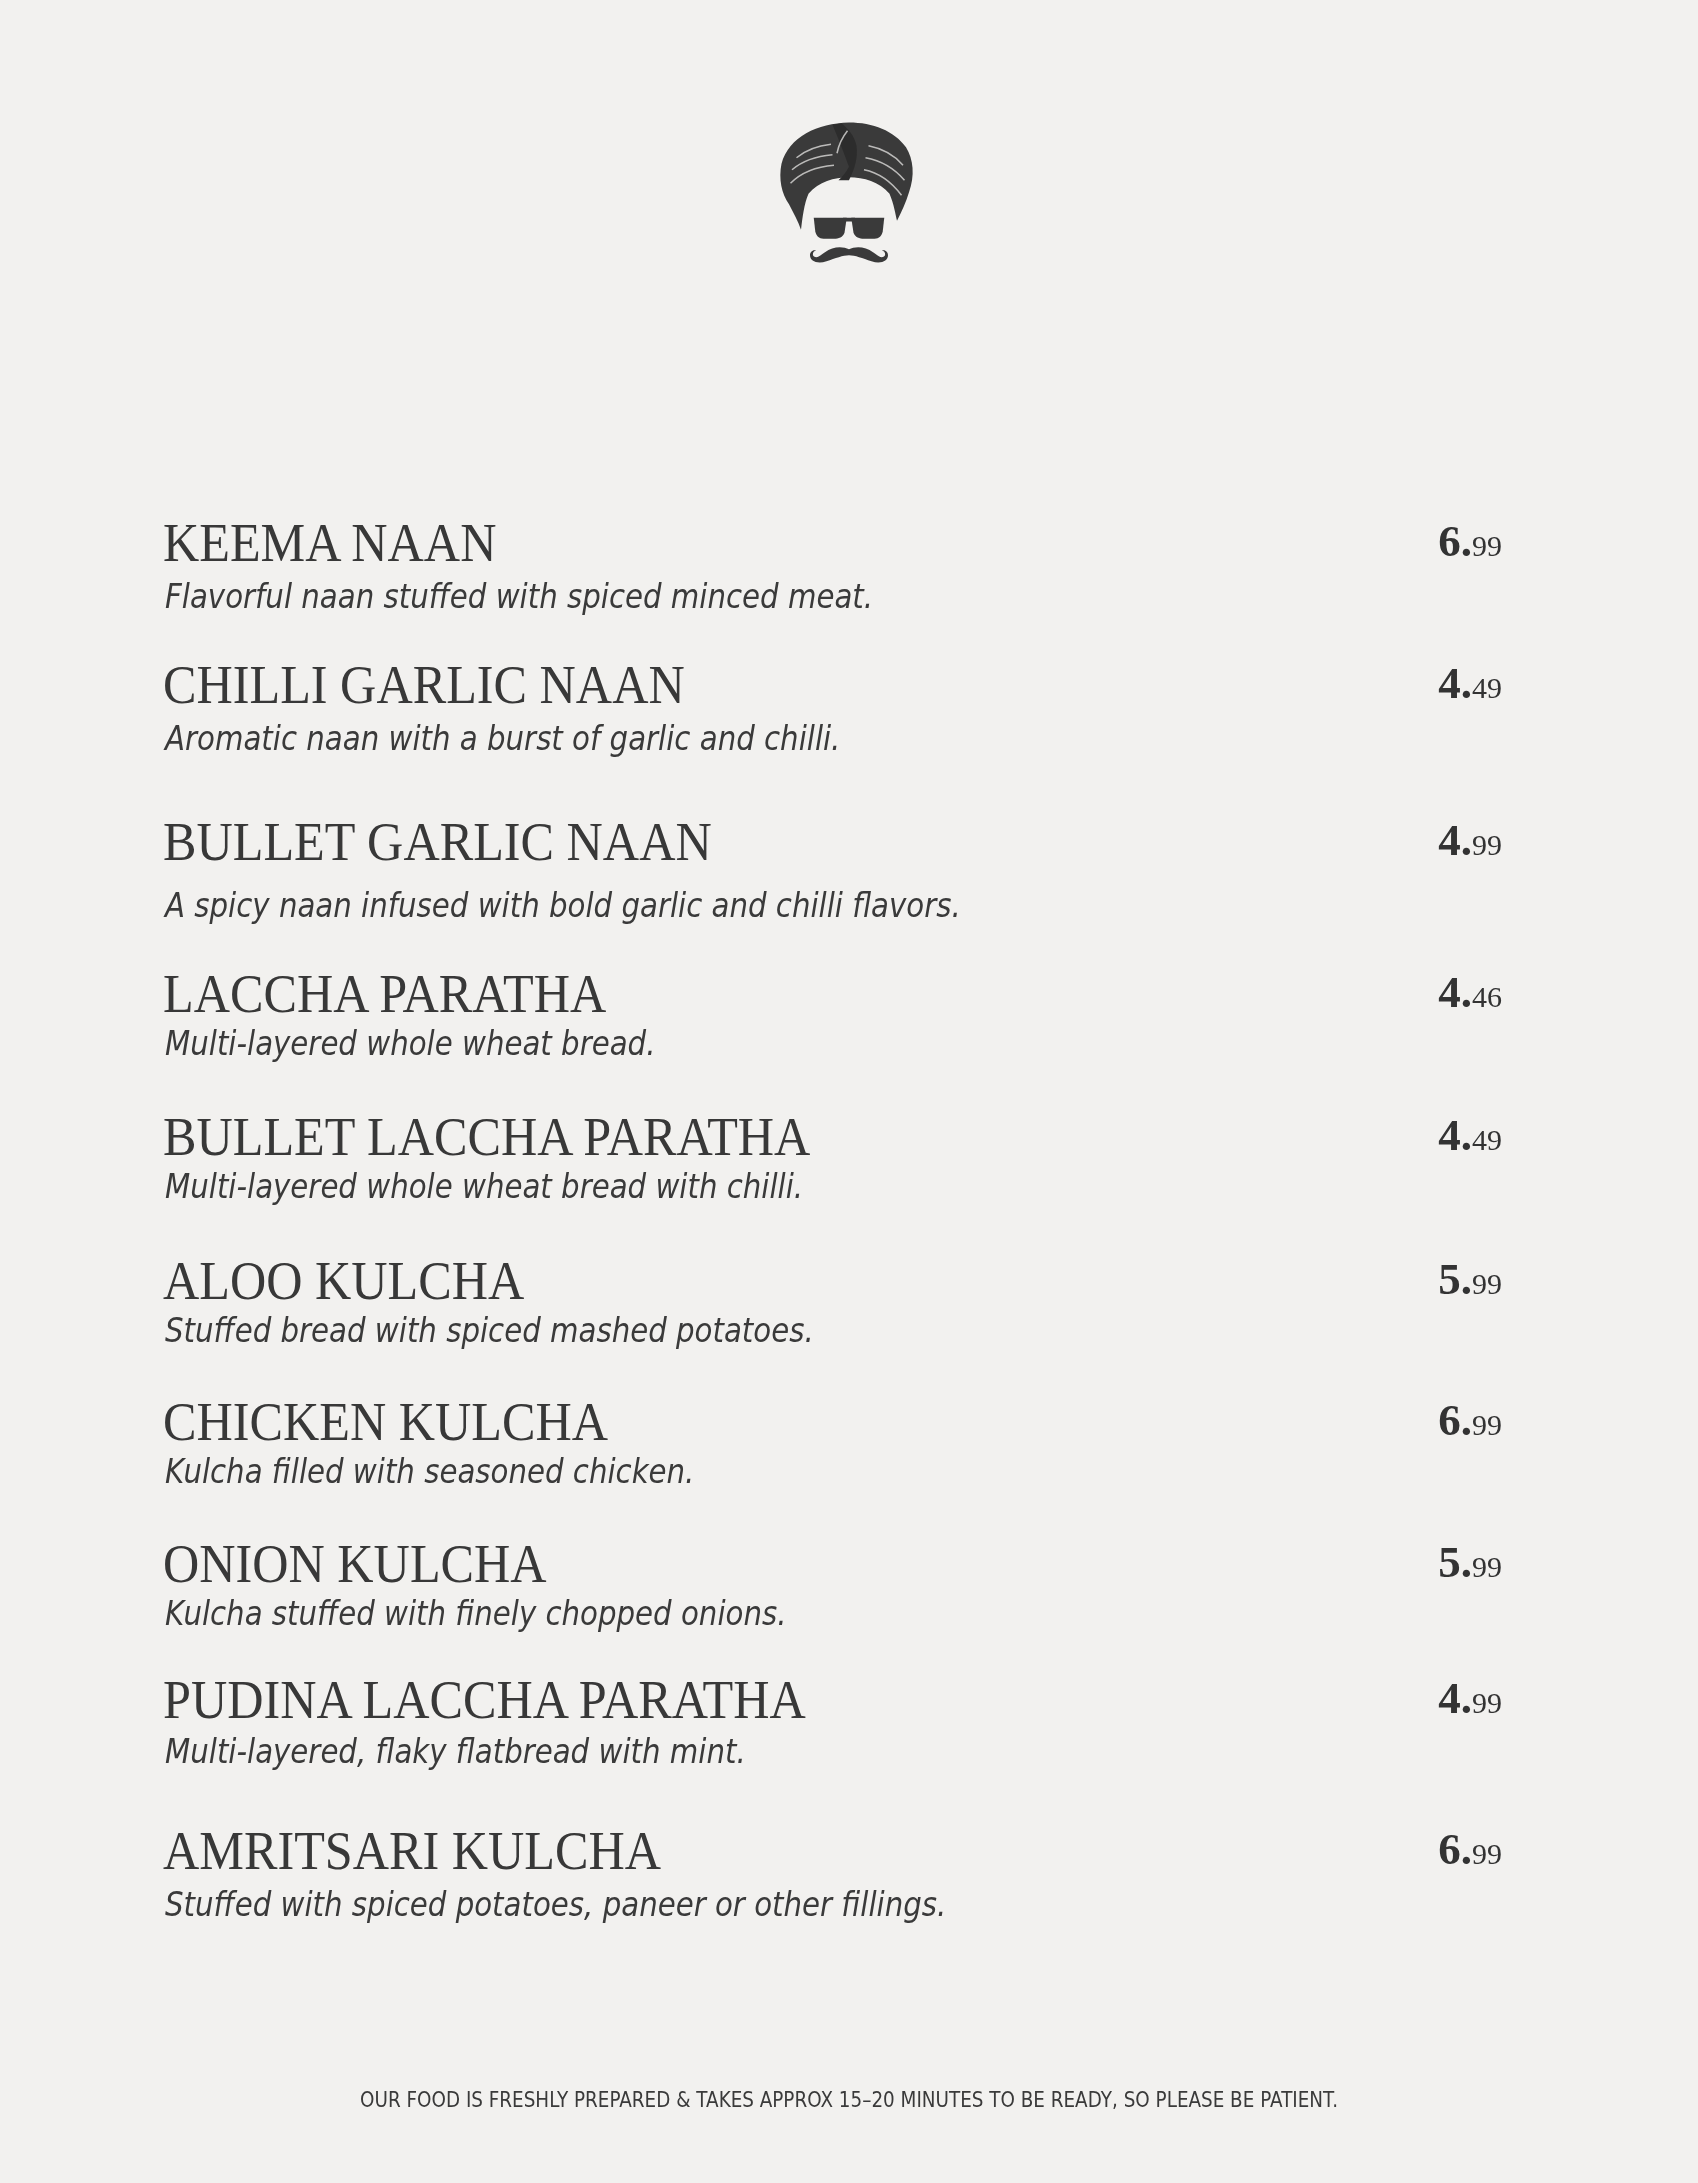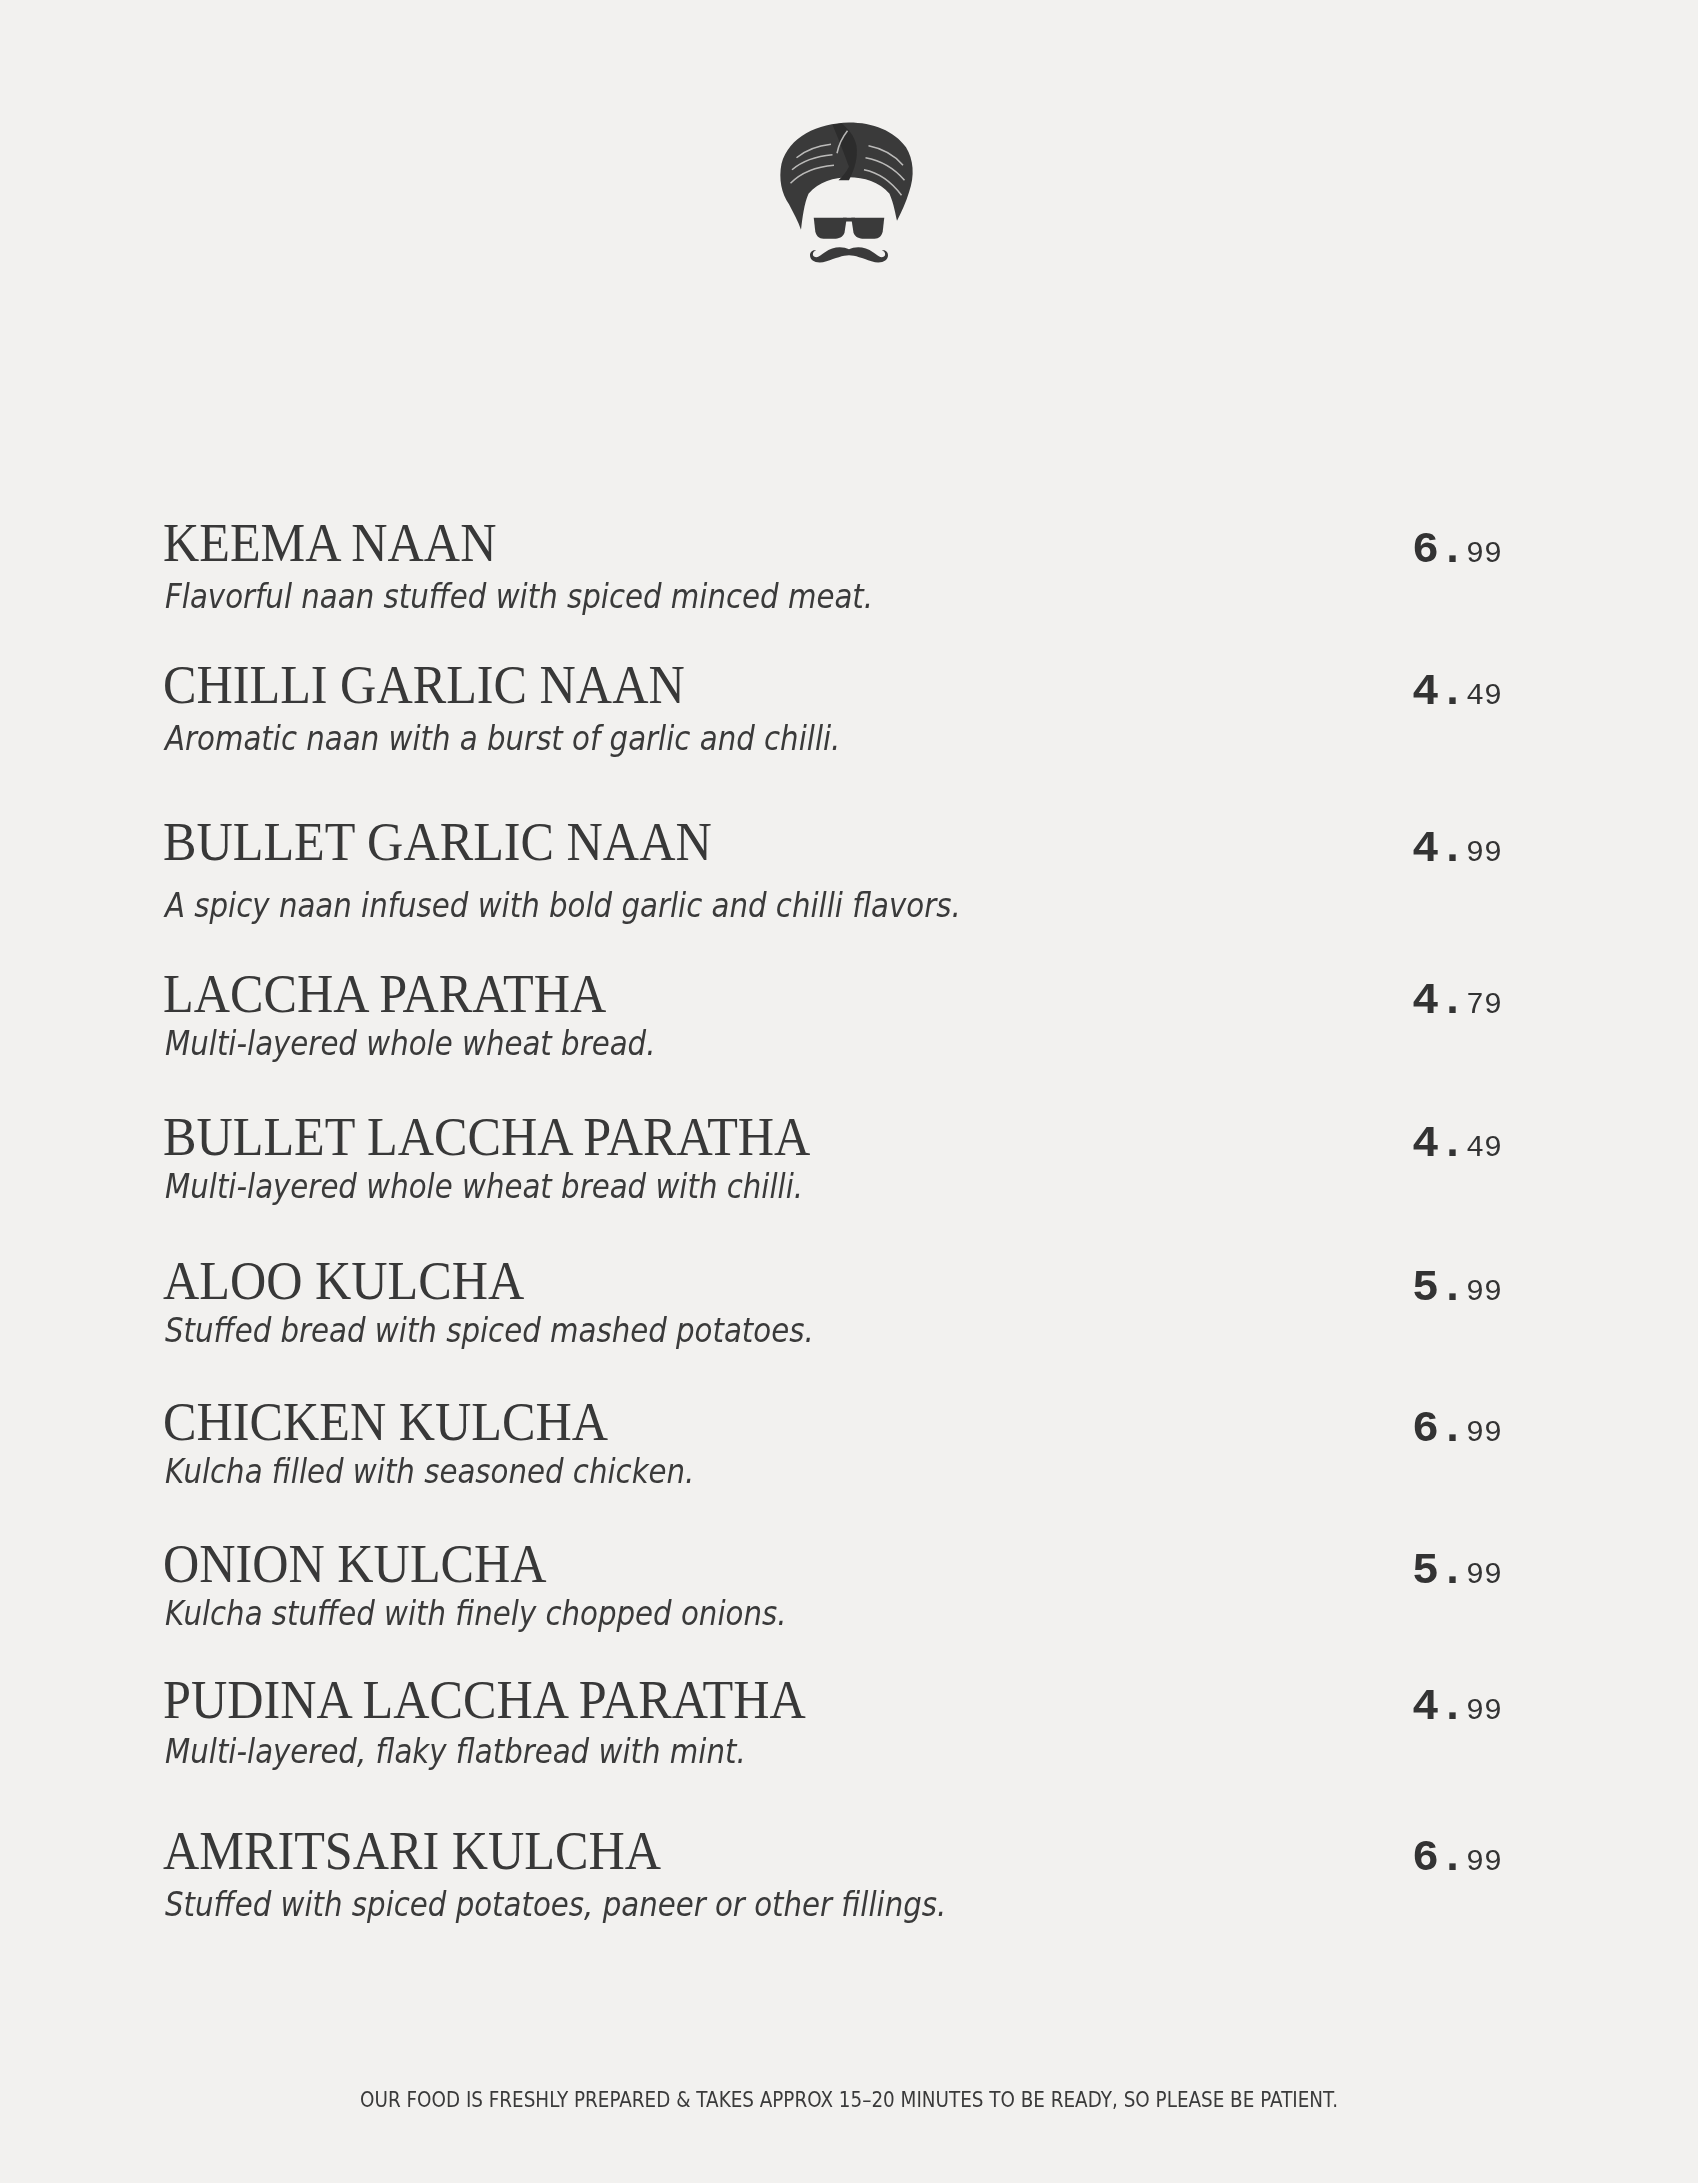--- a/index.html
+++ b/index.html
@@ -53,22 +53,22 @@
       font-size: 34px;
       line-height: 41px;
       color: #3a3a3a;
       white-space: nowrap;
       transform: scaleX(0.86);
       transform-origin: left center;
     }
     .item-price {
       position: absolute;
       right: 0;
-      top: 11px;
-      font-family: Liberation Mono, monospace;
+      top: 1px;
+      font-family: Liberation Serif, serif;
       color: #333333;
       white-space: nowrap;
       text-align: right;
     }
     .price-dollars {
       font-size: 45px;
       font-weight: bold;
     }
     .price-dot {
       font-size: 45px;
@@ -144,21 +144,21 @@
     <div class="item-desc" style="top:72px;">A spicy naan infused with bold garlic and chilli flavors.</div>
     <div class="item-price">
       <span class="price-dollars">4</span><span class="price-dot">.</span><span class="price-cents">99</span>
     </div>
   </div>
 
   <div class="item" style="top:965px;">
     <div class="item-name">LACCHA PARATHA</div>
     <div class="item-desc" style="top:58px;">Multi-layered whole wheat bread.</div>
     <div class="item-price">
-      <span class="price-dollars">4</span><span class="price-dot">.</span><span class="price-cents">79</span>
+      <span class="price-dollars">4</span><span class="price-dot">.</span><span class="price-cents">46</span>
     </div>
   </div>
 
   <div class="item" style="top:1108px;">
     <div class="item-name">BULLET LACCHA PARATHA</div>
     <div class="item-desc" style="top:58px;">Multi-layered whole wheat bread with chilli.</div>
     <div class="item-price">
       <span class="price-dollars">4</span><span class="price-dot">.</span><span class="price-cents">49</span>
     </div>
   </div>

